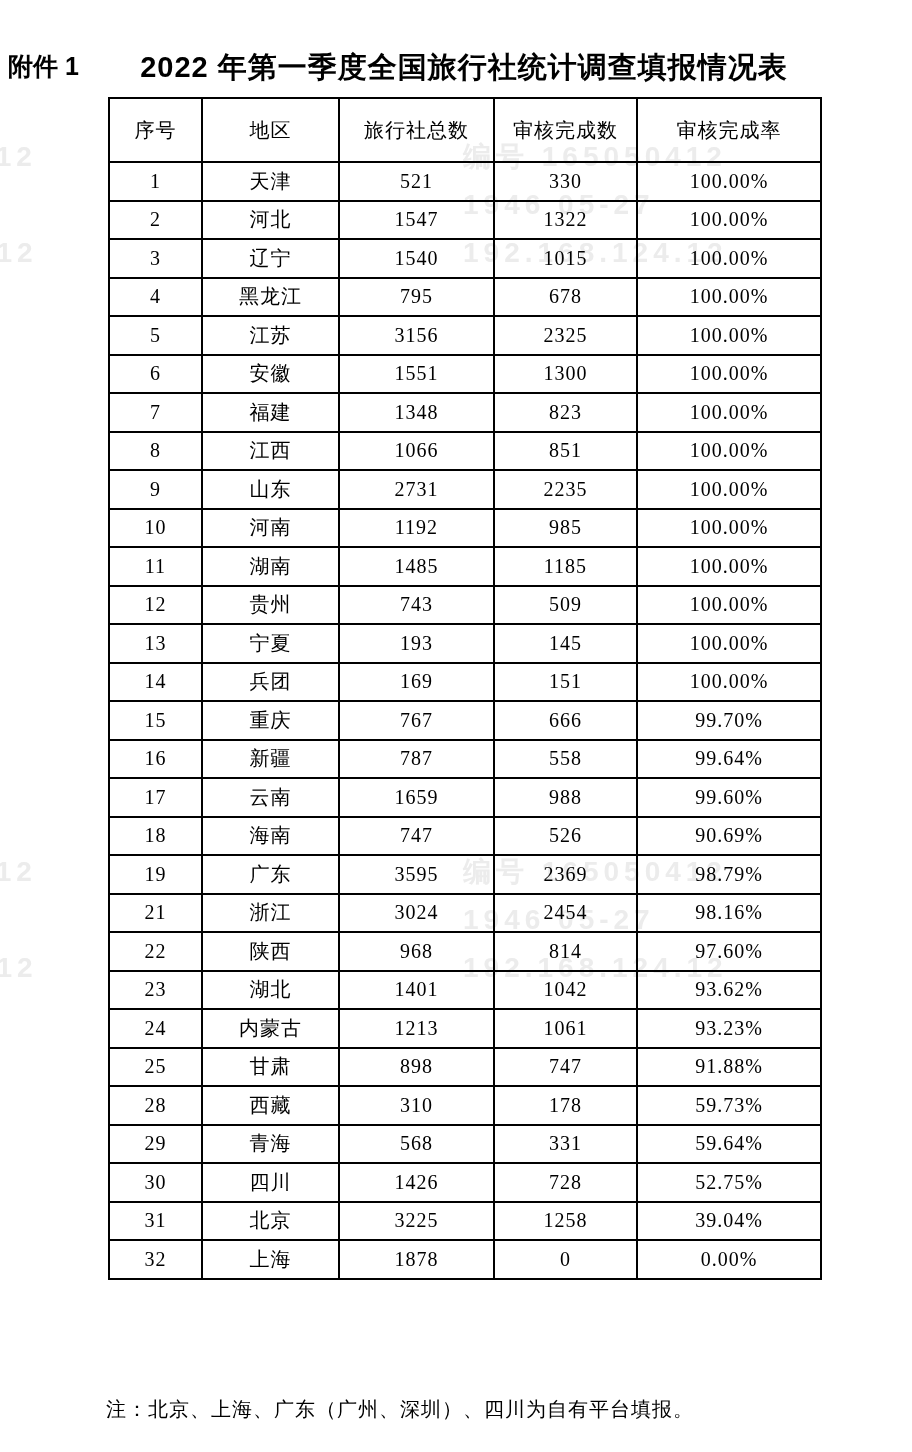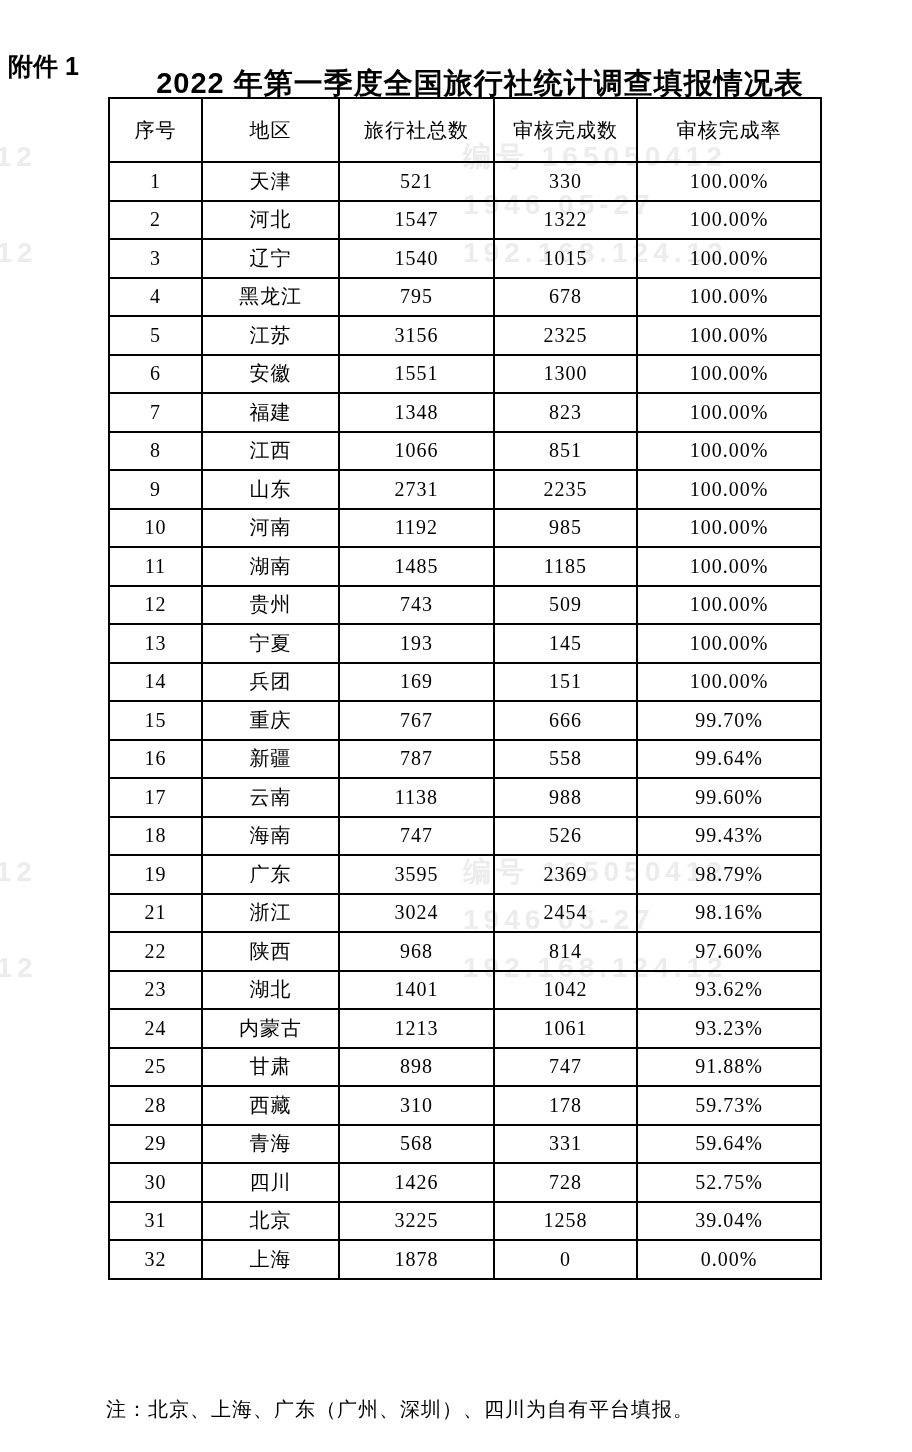--- a/index.html
+++ b/index.html
@@ -33,21 +33,21 @@
 
   .attachment {
     position: absolute; left: 8px; top: 6px;
     font-family: "Liberation Sans", "DejaVu Sans", sans-serif;
     font-weight: bold; font-size: 25px;
     z-index: 2;
     margin-top: 44px;
   }
   .title {
     position: absolute; left: 108px; top: 48px; width: 712px;
-    margin: 16px; text-align: center;
+    margin: 0; text-align: center;
     font-family: "Liberation Sans", "DejaVu Sans", sans-serif;
     font-weight: bold; font-size: 29px;
     letter-spacing: 1px;
     z-index: 2;
   }
 
   table.stats {
     position: absolute; left: 108px; top: 97px; width: 712px;
     border-collapse: collapse;
     table-layout: fixed;
@@ -234,30 +234,30 @@
         <tr>
           <td>16</td>
           <td>新疆</td>
           <td>787</td>
           <td>558</td>
           <td>99.64%</td>
         </tr>
         <tr>
           <td>17</td>
           <td>云南</td>
-          <td>1138</td>
+          <td>1659</td>
           <td>988</td>
           <td>99.60%</td>
         </tr>
         <tr>
           <td>18</td>
           <td>海南</td>
           <td>747</td>
           <td>526</td>
-          <td>99.43%</td>
+          <td>90.69%</td>
         </tr>
         <tr>
           <td>19</td>
           <td>广东</td>
           <td>3595</td>
           <td>2369</td>
           <td>98.79%</td>
         </tr>
         <tr>
           <td>21</td>

